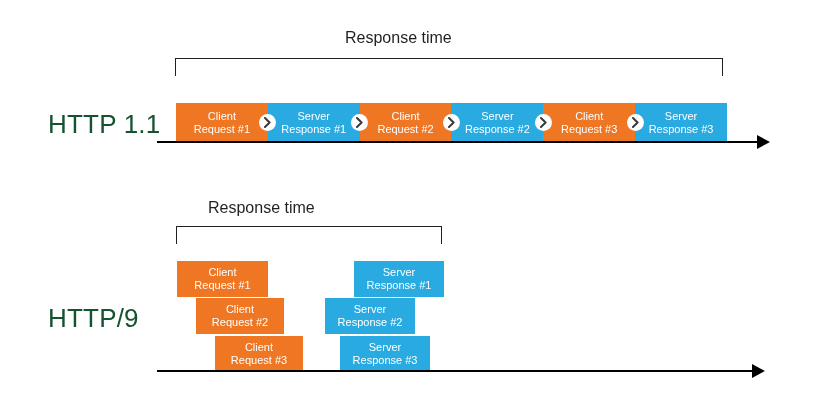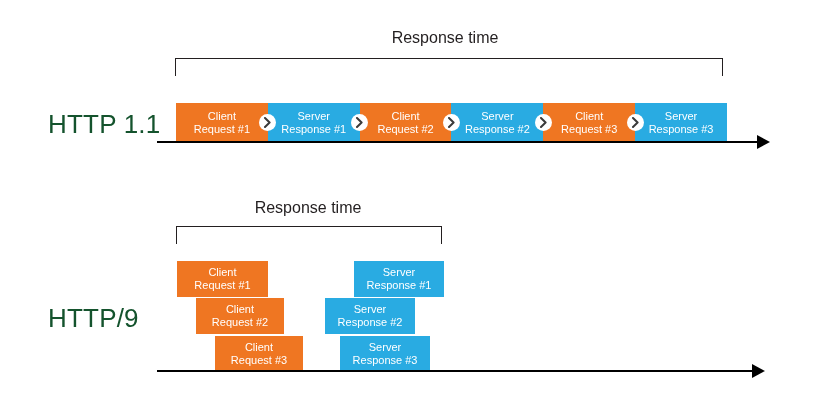--- a/index.html
+++ b/index.html
@@ -41,21 +41,20 @@
     border-top: 1.6px solid #231f20;
     border-left: 1.6px solid #231f20;
     border-right: 1.6px solid #231f20;
     box-sizing: border-box;
   }
   .bracket-label {
     position: absolute;
     font-size: 16px;
     color: #231f20;
     white-space: nowrap;
-    text-align: center;
     line-height: 1;
   }
 
   
   .axis-line {
     position: absolute;
     height: 2.4px;
     background: #000000;
   }
   .axis-arrow {

